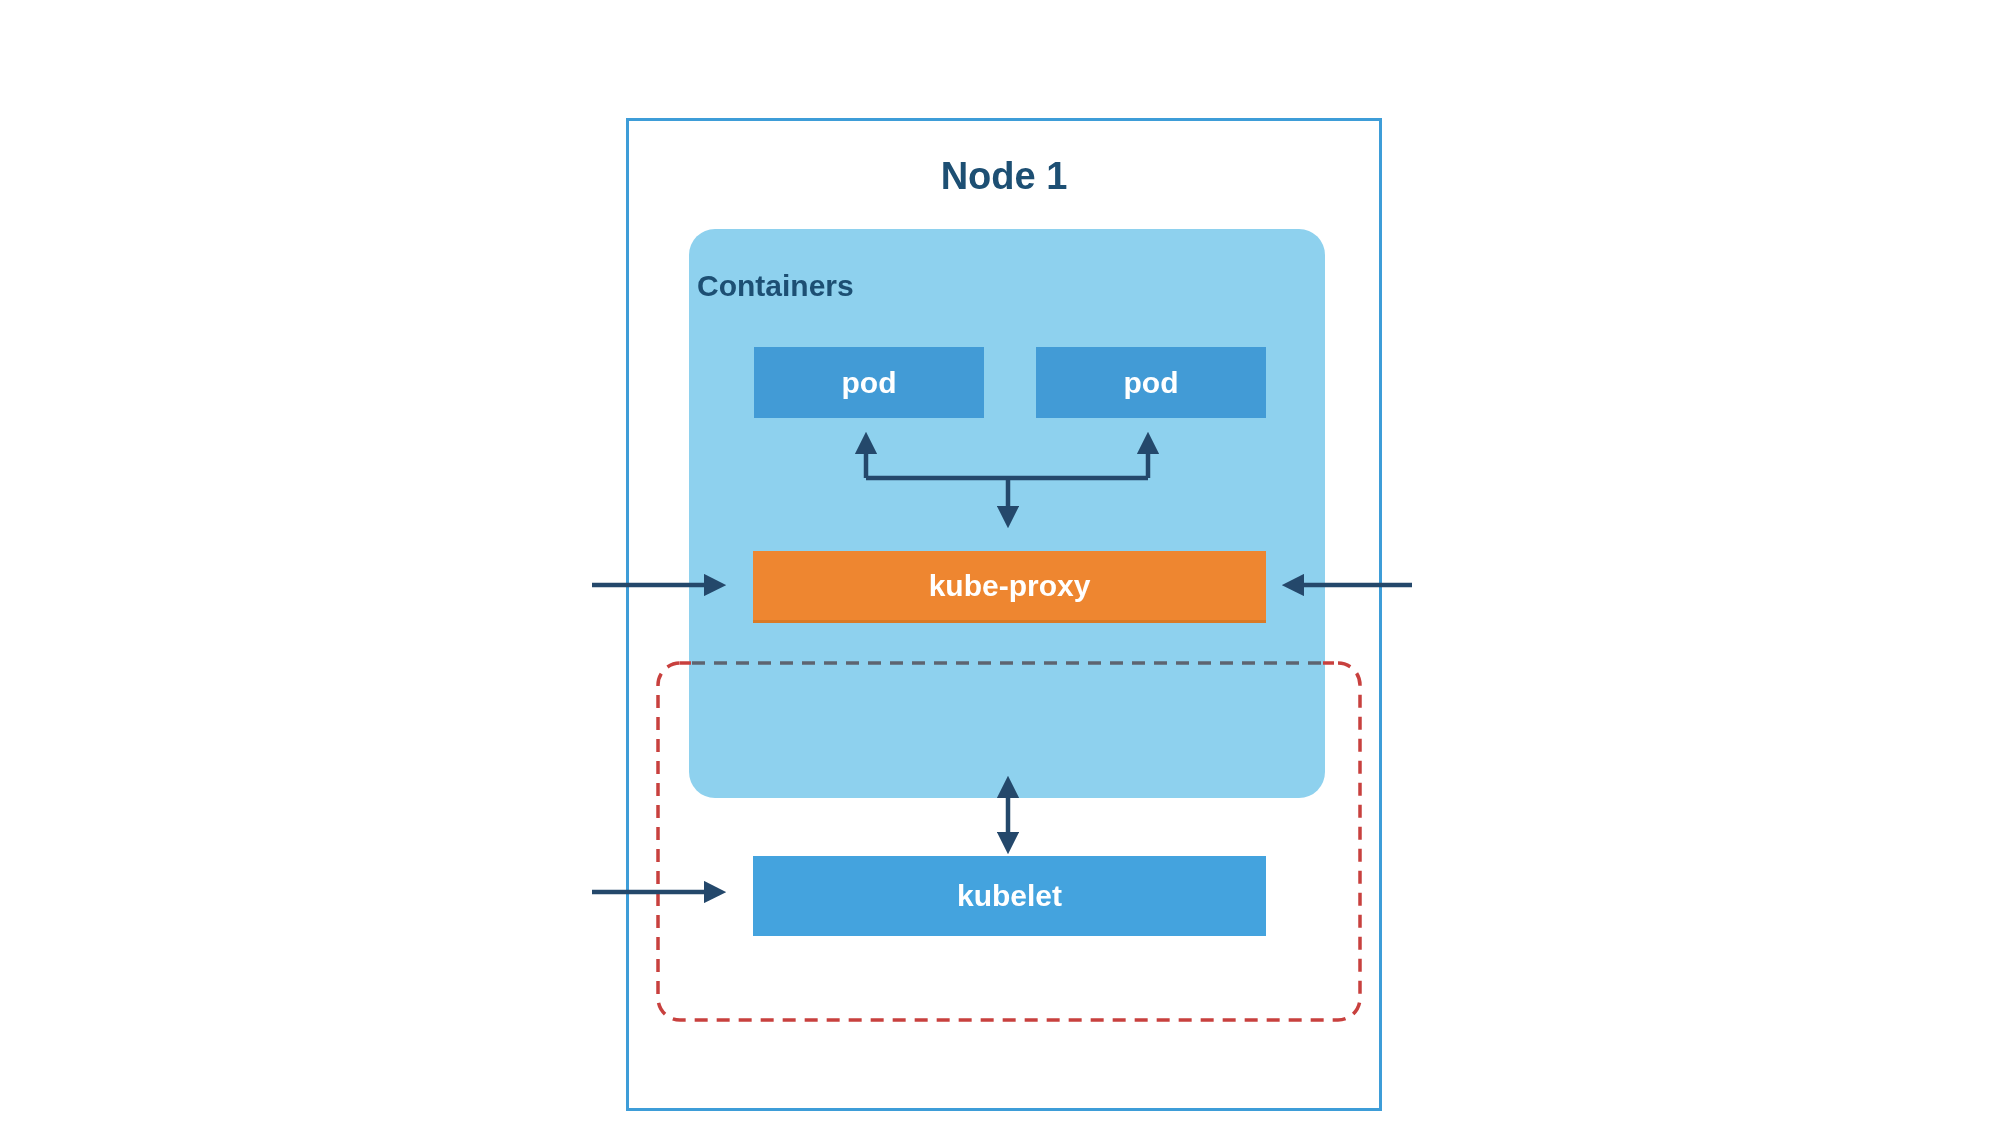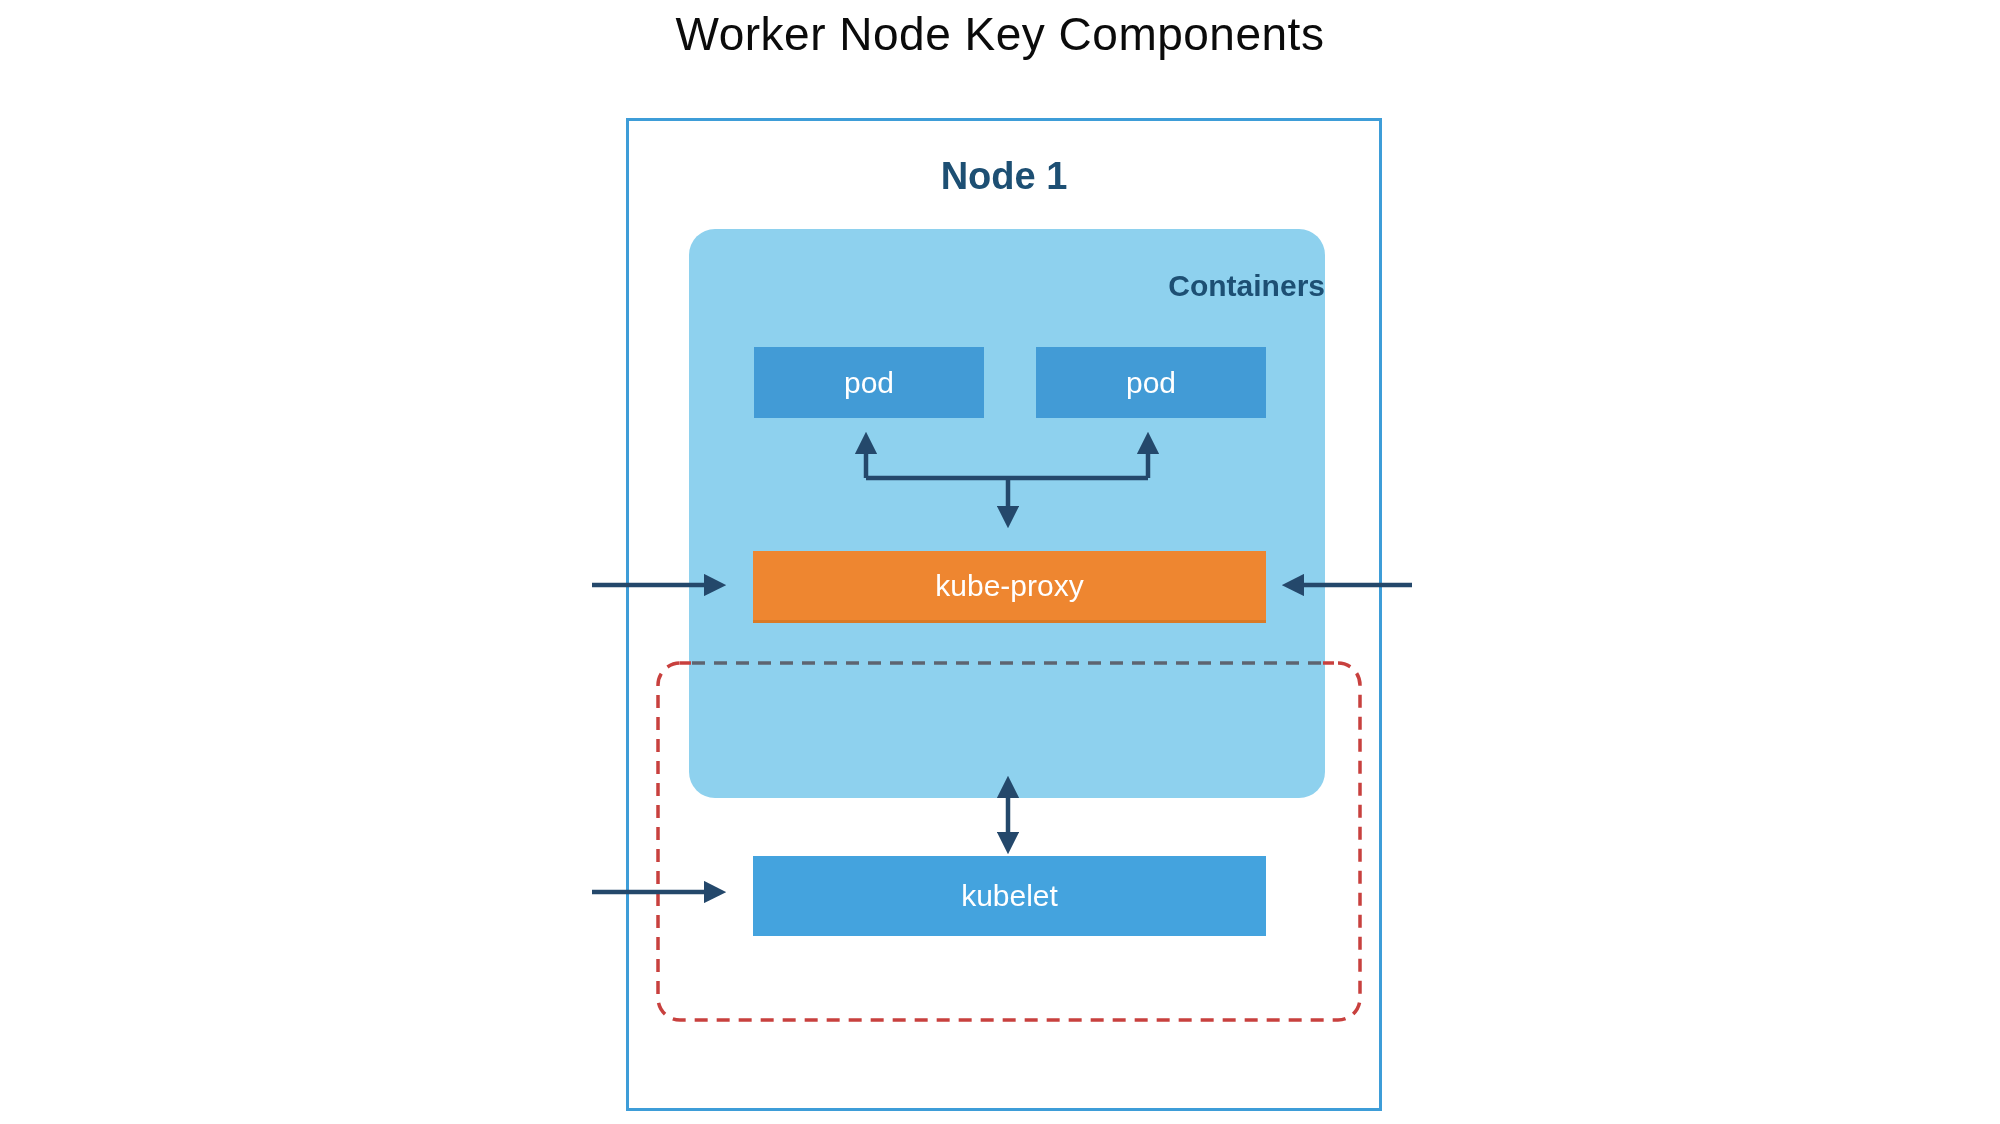--- a/index.html
+++ b/index.html
@@ -29,26 +29,27 @@
     text-align:center;font-size:38px;line-height:48px;font-weight:bold;
     color:var(--label_navy,#1d4f73);
   }
   .containers-box{
     left:689px;top:229px;width:636px;height:569px;
     background:var(--containers_fill,#8ed1ee);
     border-radius:26px;
   }
   .containers-label{
     left:689px;top:266px;width:636px;height:40px;
-    text-align:right;font-size:30px;line-height:40px;font-weight:bold;
+    text-align:left;font-size:30px;line-height:40px;font-weight:bold;
     color:var(--label_navy,#1d4f73);
+    padding-left:8px;
   }
   .chip{
     display:flex;align-items:center;justify-content:center;
-    color:#ffffff;font-size:30px;font-weight:normal;
+    color:#ffffff;font-size:30px;font-weight:bold;
     box-sizing:border-box;
   }
   .pod-left {left:754px; top:347px;width:230px;height:71px;background:var(--pod_fill,#429bd6);}
   .pod-right{left:1036px;top:347px;width:230px;height:71px;background:var(--pod_fill,#429bd6);}
   .kube-proxy{
     left:753px;top:551px;width:513px;height:72px;
     background:var(--kube_proxy_fill,#ee8630);
     border-bottom:3px solid var(--kube_proxy_edge,#d97a26);
   }
   .container-runtime{
@@ -87,21 +88,20 @@
     stroke:var(--dashed_muted,#5d6470);
     stroke-width:3.5;fill:none;
     stroke-dasharray:13 9;
   }
 </style>
 </head>
 <body>
 
 <div class="canvas">
 
-  <div class="abs title">Worker Node Key Components</div>
 
   <div class="abs node-box"></div>
   <div class="abs node-label">Node 1</div>
 
   <div class="abs containers-box"></div>
   <div class="abs containers-label">Containers</div>
 
   <div class="abs chip pod-left">
     <span>pod</span>
   </div>

